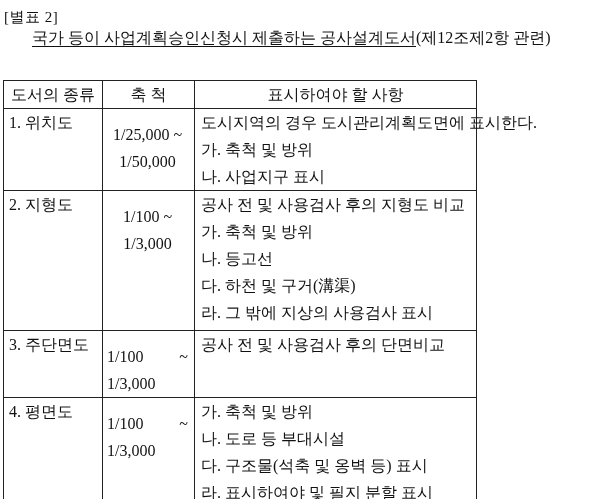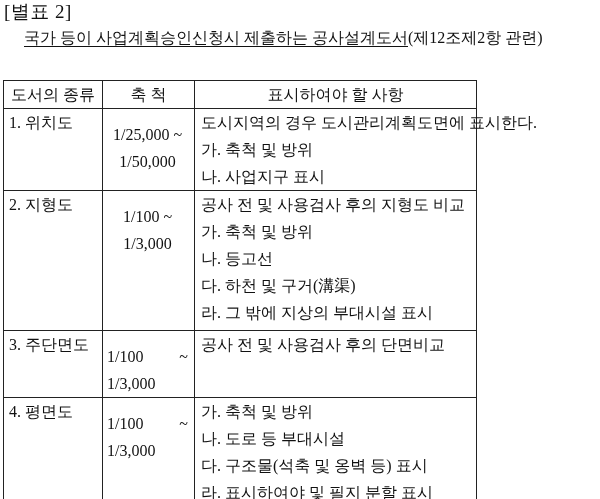--- a/index.html
+++ b/index.html
@@ -7,25 +7,25 @@
     margin: 0; padding: 0;
     width: 600px; height: 499px;
     background: #ffffff;
     font-family: "Liberation Serif", "DejaVu Serif", serif;
     color: #111111;
     overflow: hidden;
   }
   .doc { position: relative; width: 600px; height: 499px; }
 
   .annex-label {
-    position: absolute; left: 4px; top: 2px;
-    font-size: 19px; line-height: 19px; letter-spacing: 0.5px;
+    position: absolute; left: 4px; top: 8px;
+    font-size: 15px; line-height: 19px; letter-spacing: 0.5px;
   }
   .title-line {
-    position: absolute; left: 24px; top: 27px;
+    position: absolute; left: 32px; top: 27px;
     font-size: 16px; line-height: 22px; white-space: nowrap;
   }
   .title-underline {
     text-decoration: underline;
     text-underline-offset: 3px;
   }
 
   table.doc-table {
     position: absolute; left: 3px; top: 80px;
     width: 474px;
@@ -97,21 +97,21 @@
       </td>
       <td class="c-scale center">
         <div class="line">1/100 ~</div>
         <div class="line">1/3,000</div>
       </td>
       <td class="c-items">
         <div class="line">공사 전 및 사용검사 후의 지형도 비교</div>
         <div class="line">가. 축척 및 방위</div>
         <div class="line">나. 등고선</div>
         <div class="line">다. 하천 및 구거(溝渠)</div>
-        <div class="line">라. 그 밖에 지상의 부대시설 표시</div>
+        <div class="line">라. 그 밖에 지상의 사용검사 표시</div>
       </td>
     </tr>
 
     <tr class="row-3">
       <td class="c-type">
         <div class="line">3. 주단면도</div>
       </td>
       <td class="c-scale">
         <div class="line tilde-row">
               <span>1/100</span>

